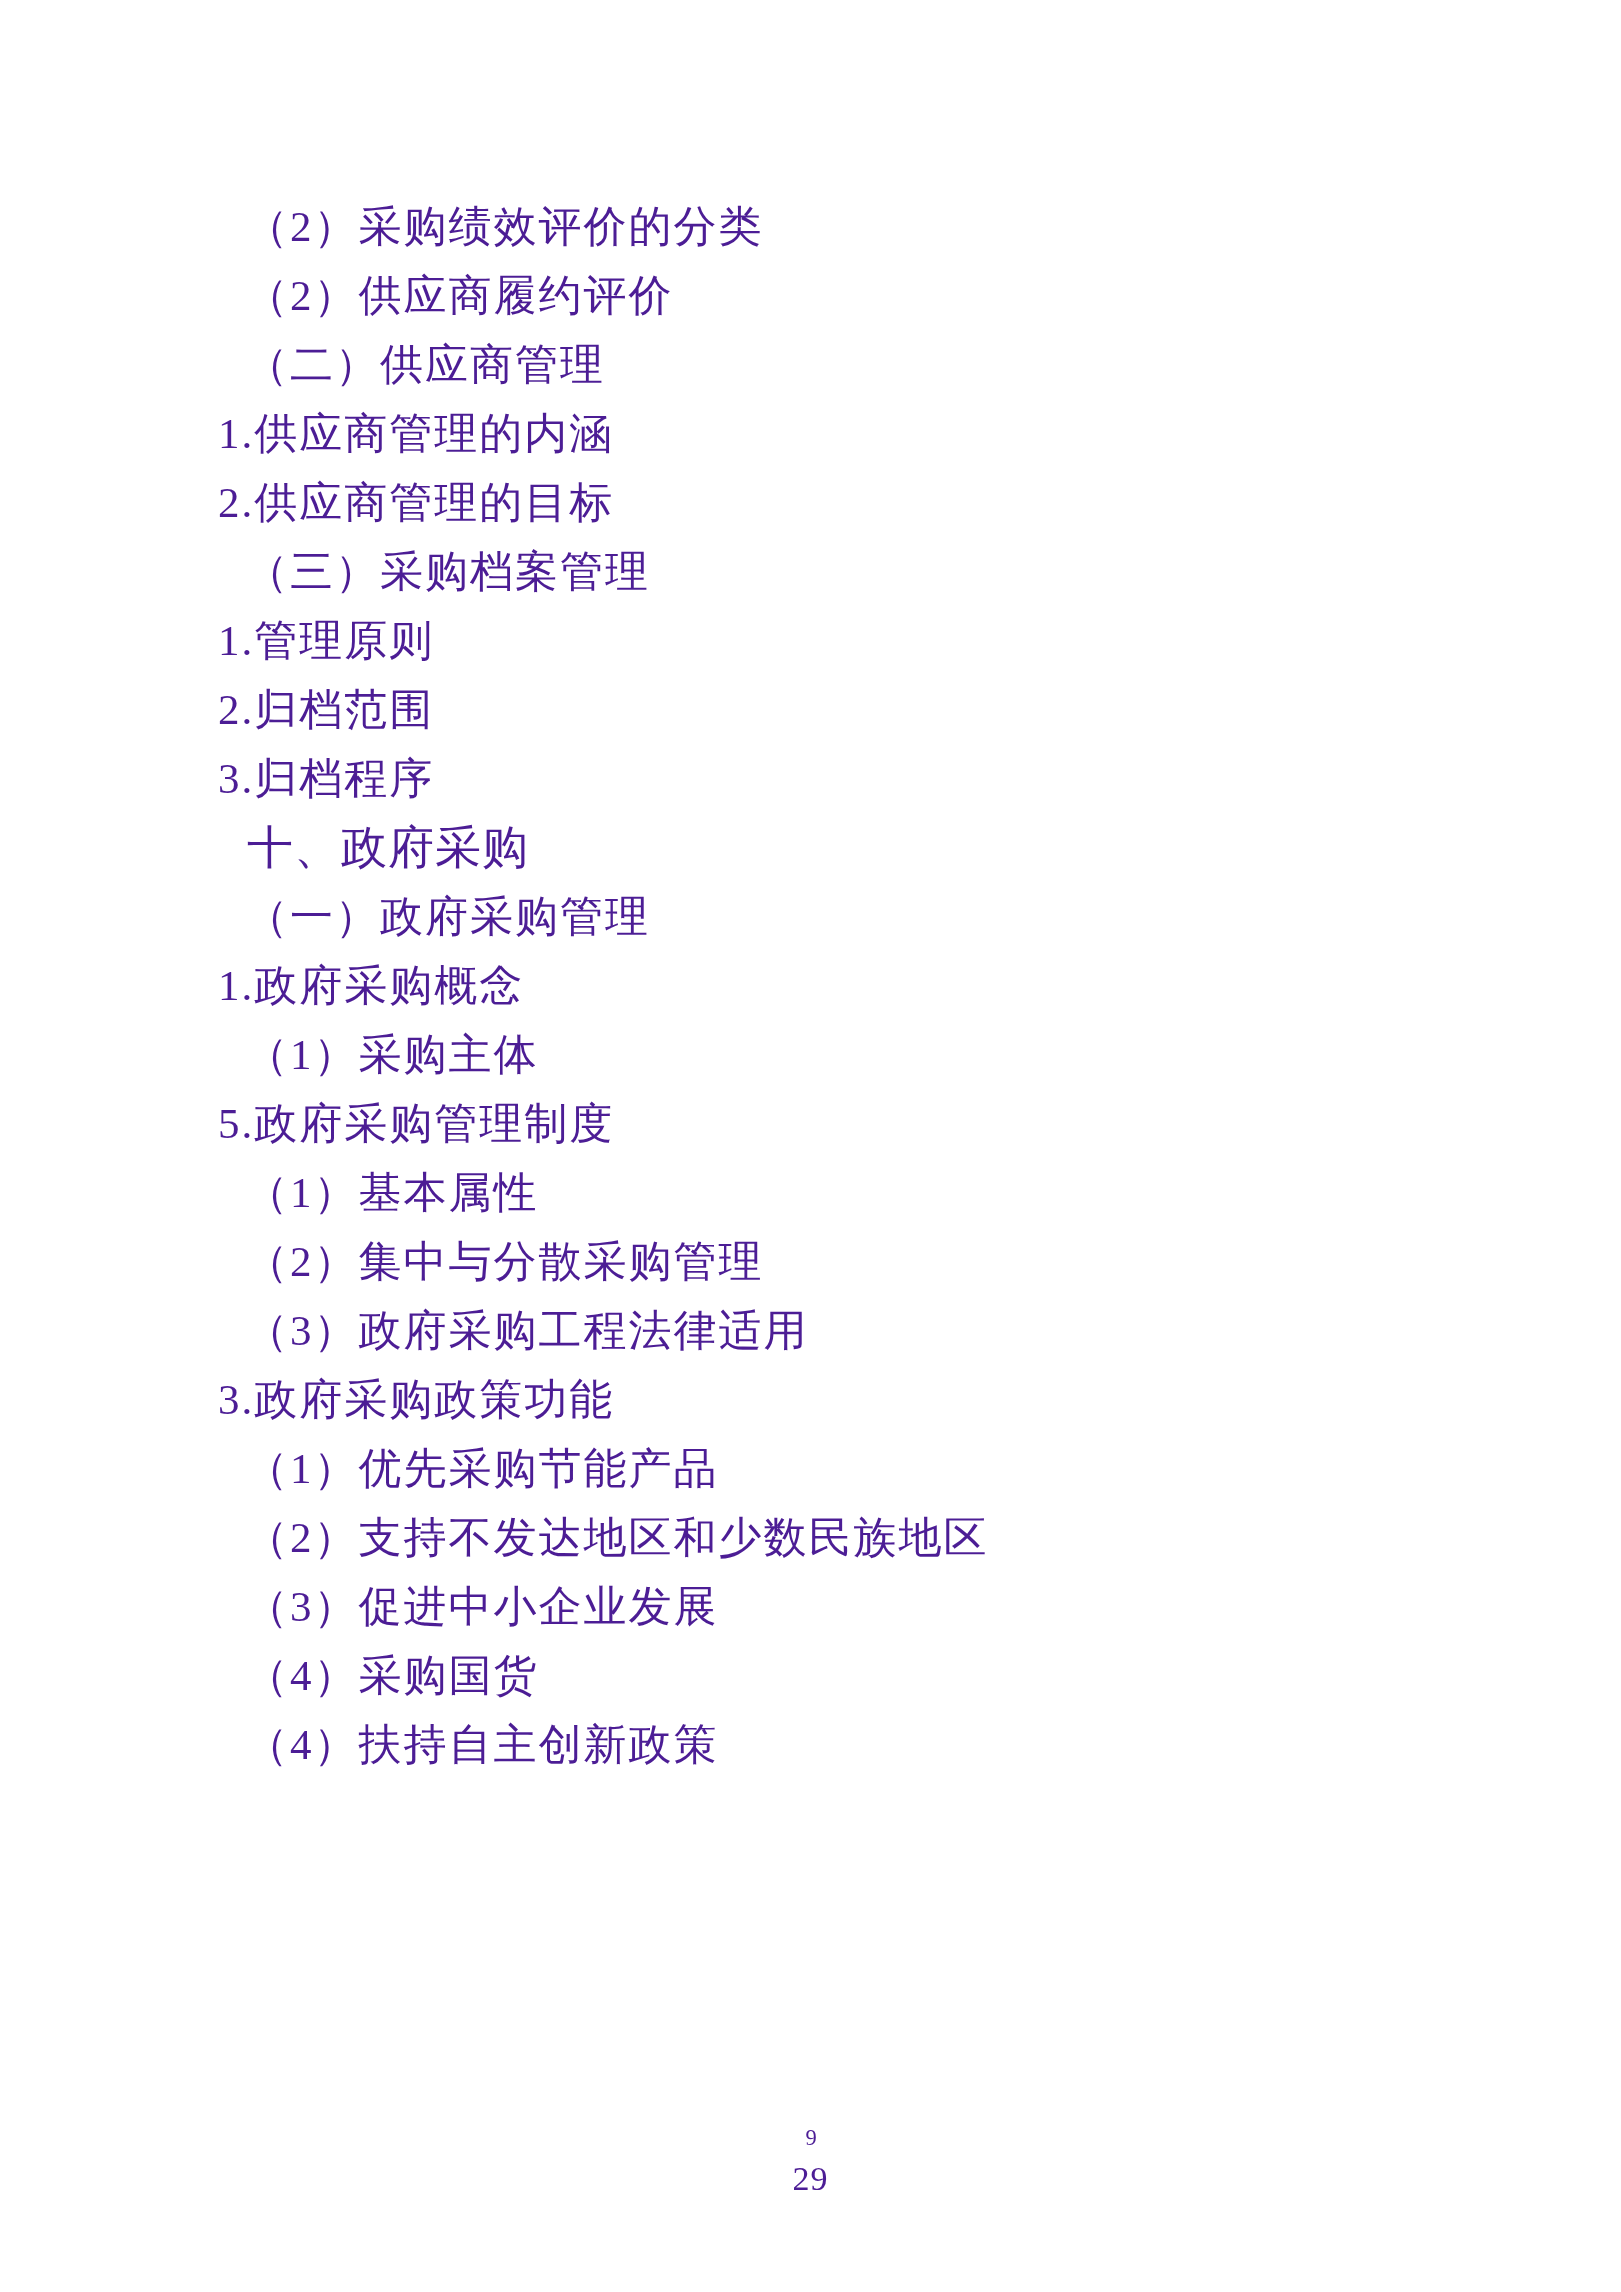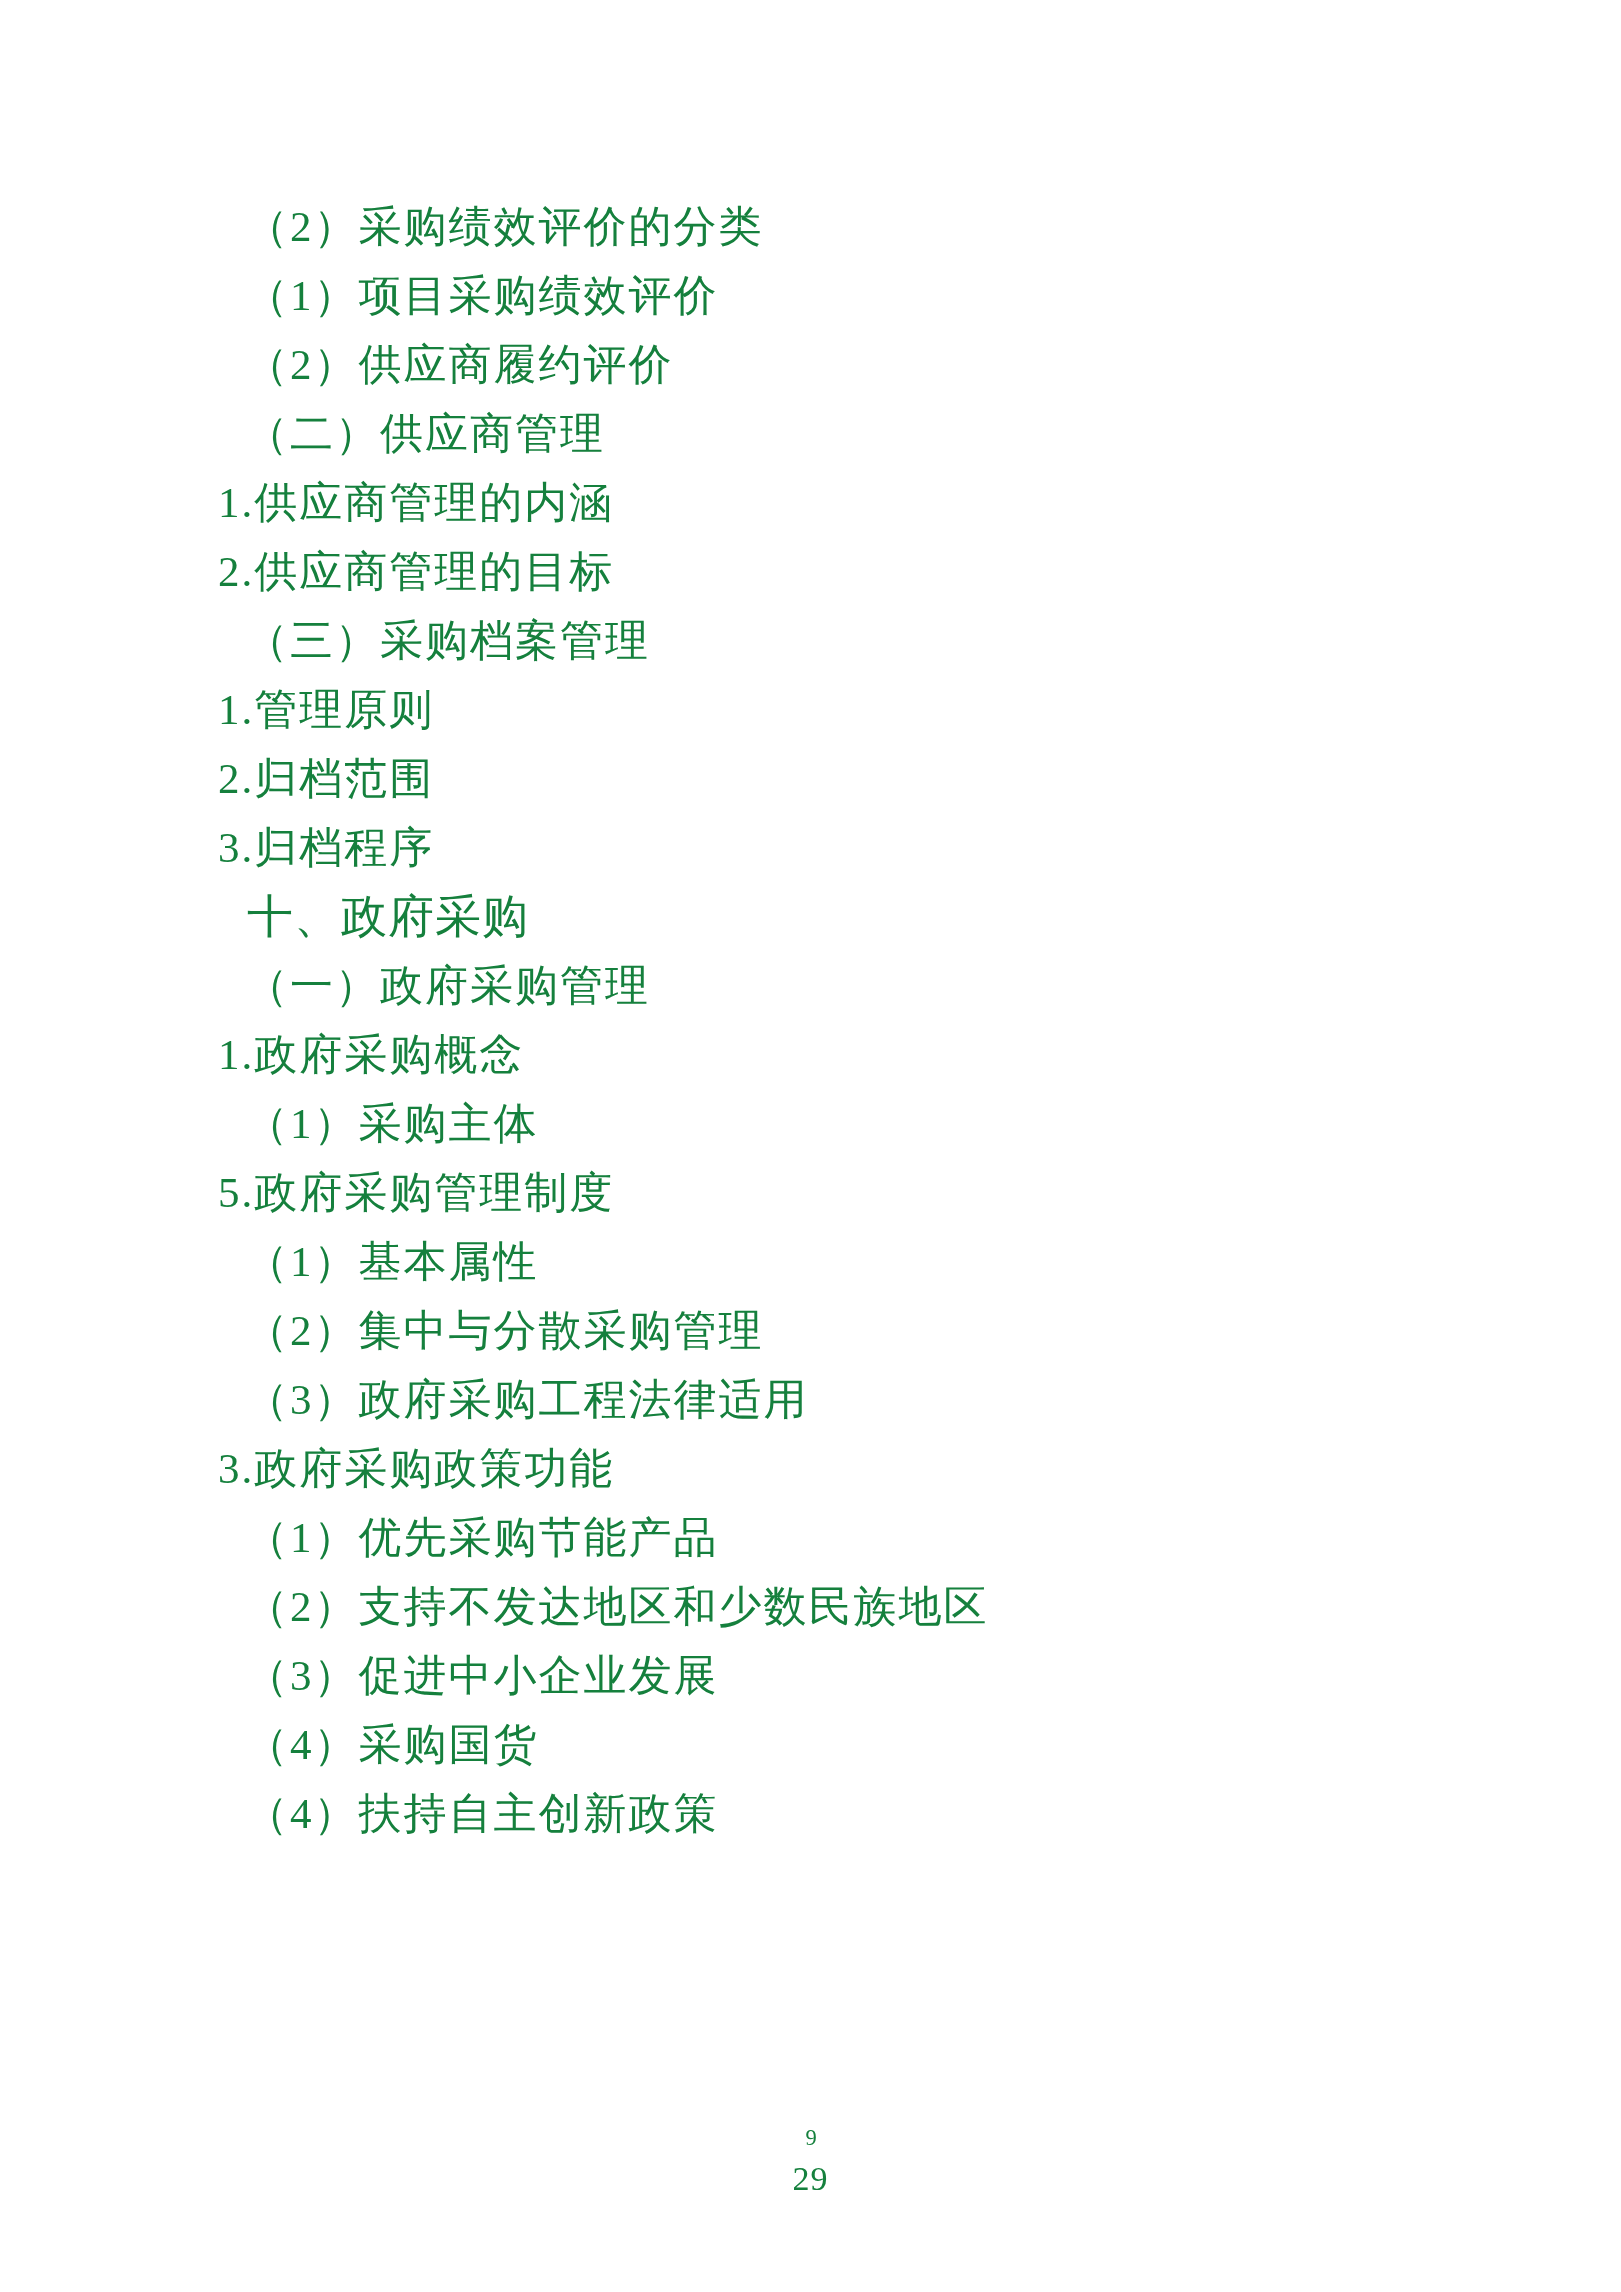--- a/index.html
+++ b/index.html
@@ -8,21 +8,21 @@
     background: #e8e8e8;
   }
   .page {
     position: relative;
     width: 1621px;
     height: 2293px;
     margin: 0 auto;
     background: #ffffff;
     overflow: hidden;
     font-family: "Liberation Serif", "DejaVu Serif", serif;
-    color: #15803d;
+    color: #4c1d95;
   }
   .toc {
     position: absolute;
     top: 192px;
     left: 0;
     right: 0;
   }
   .line {
     height: 69px;
     line-height: 69px;
@@ -68,21 +68,20 @@
     line-height: 25.5px;
   }
 </style>
 </head>
 <body>
 
 <div class="page">
 
   <div class="toc">
     <div class="line paren">（2）采购绩效评价的分类</div>
-    <div class="line paren">（1）项目采购绩效评价</div>
     <div class="line paren">（2）供应商履约评价</div>
     <div class="line paren">（二）供应商管理</div>
     <div class="line num">1.供应商管理的内涵</div>
     <div class="line num">2.供应商管理的目标</div>
     <div class="line paren">（三）采购档案管理</div>
     <div class="line num">1.管理原则</div>
     <div class="line num">2.归档范围</div>
     <div class="line num">3.归档程序</div>
     <div class="line heading">十、政府采购</div>
     <div class="line paren">（一）政府采购管理</div>

